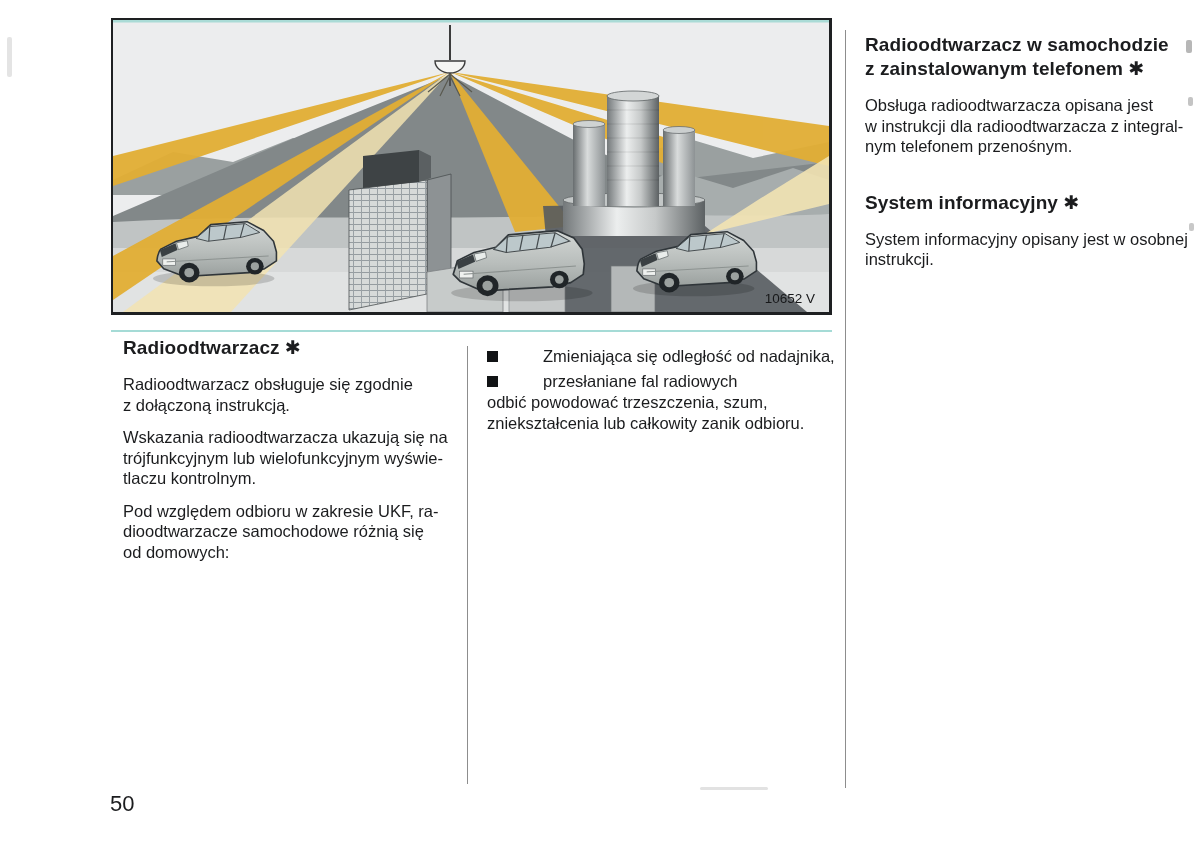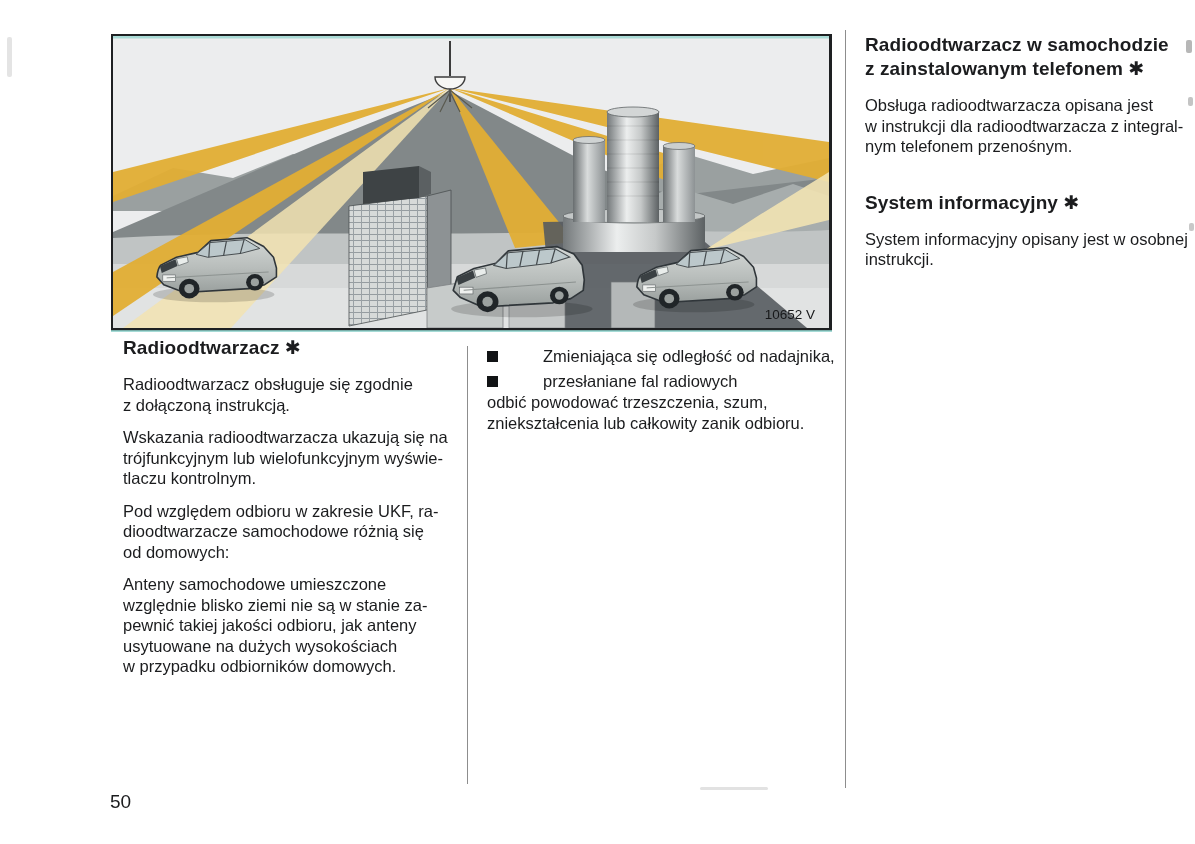--- a/index.html
+++ b/index.html
@@ -2,21 +2,21 @@
 <html><head>
 <meta charset="utf-8">
 <style>
   html,body{margin:0;padding:0;background:#ffffff;}
   .page{
     position:relative;width:1195px;height:844px;background:#ffffff;overflow:hidden;
     font-family:"Liberation Sans","DejaVu Sans",sans-serif;color:#1b1c1e;
   }
   
   .figure{
-    position:absolute;left:111px;top:34px;width:716px;height:292px;
+    position:absolute;left:111px;top:18px;width:716px;height:292px;
     border:2px solid #1e2022;border-right-width:3px;border-bottom-width:3px;
     box-sizing:content-box;background:#ef4444;
   }
   .figure svg{display:block;width:100%;height:100%;}
   .figure-underline{
     position:absolute;left:111px;top:330px;width:721px;height:2px;
     background:#8fd2cc;opacity:.8;
   }
   
   .divider{position:absolute;width:1px;background:#8d8d8d;}
@@ -40,21 +40,21 @@
   .bullet{display:flex;align-items:flex-start;margin:0 0 1px 0;gap:35px;}
   .bullet .sq{
     flex:0 0 auto;width:11px;height:11px;background:#111315;margin:5px 10px 0 0;
   }
   .bullet .bt{font-size:16.5px;line-height:20.5px;white-space:pre-line;}
   .bullet.b3{margin-top:4px;}
   .bullet-footer{
     font-size:16.5px;line-height:20.5px;margin:0;white-space:pre-line;
   }
   
-  .page-number{position:absolute;left:110px;top:791px;font-size:19px;}
+  .page-number{position:absolute;left:110px;top:791px;font-size:22px;}
   
   .artifact{position:absolute;border-radius:2px;}
   .art-1{left:7px;top:37px;width:5px;height:40px;background:#e4e4e4;}
   .art-2{left:1186px;top:40px;width:6px;height:13px;background:#b7b7b7;}
   .art-3{left:1188px;top:97px;width:5px;height:9px;background:#c4c4c4;}
   .art-4{left:1189px;top:223px;width:5px;height:8px;background:#c8c8c8;}
   .art-5{left:700px;top:787px;width:68px;height:3px;background:#e2e2e2;}
 </style>
 </head>
 <body>
@@ -188,25 +188,20 @@
   <div class="col col-left">
     <h2>Radioodtwarzacz ✱</h2>
     <p>Radioodtwarzacz obsługuje się zgodnie
 z dołączoną instrukcją.</p>
     <p>Wskazania radioodtwarzacza ukazują się na
 trójfunkcyjnym lub wielofunkcyjnym wyświe-
 tlaczu kontrolnym.</p>
     <p>Pod względem odbioru w zakresie UKF, ra-
 dioodtwarzacze samochodowe różnią się
 od domowych:</p>
-    <p>Anteny samochodowe umieszczone
-względnie blisko ziemi nie są w stanie za-
-pewnić takiej jakości odbioru, jak anteny
-usytuowane na dużych wysokościach
-w przypadku odbiorników domowych.</p>
   </div>
 
   <div class="col col-middle">
     <div class="bullet">
       <span class="sq"></span>
       <span class="bt">Zmieniająca się odległość od nadajnika,</span>
     </div>
     <div class="bullet b3">
       <span class="sq"></span>
       <span class="bt">przesłaniane fal radiowych</span>

